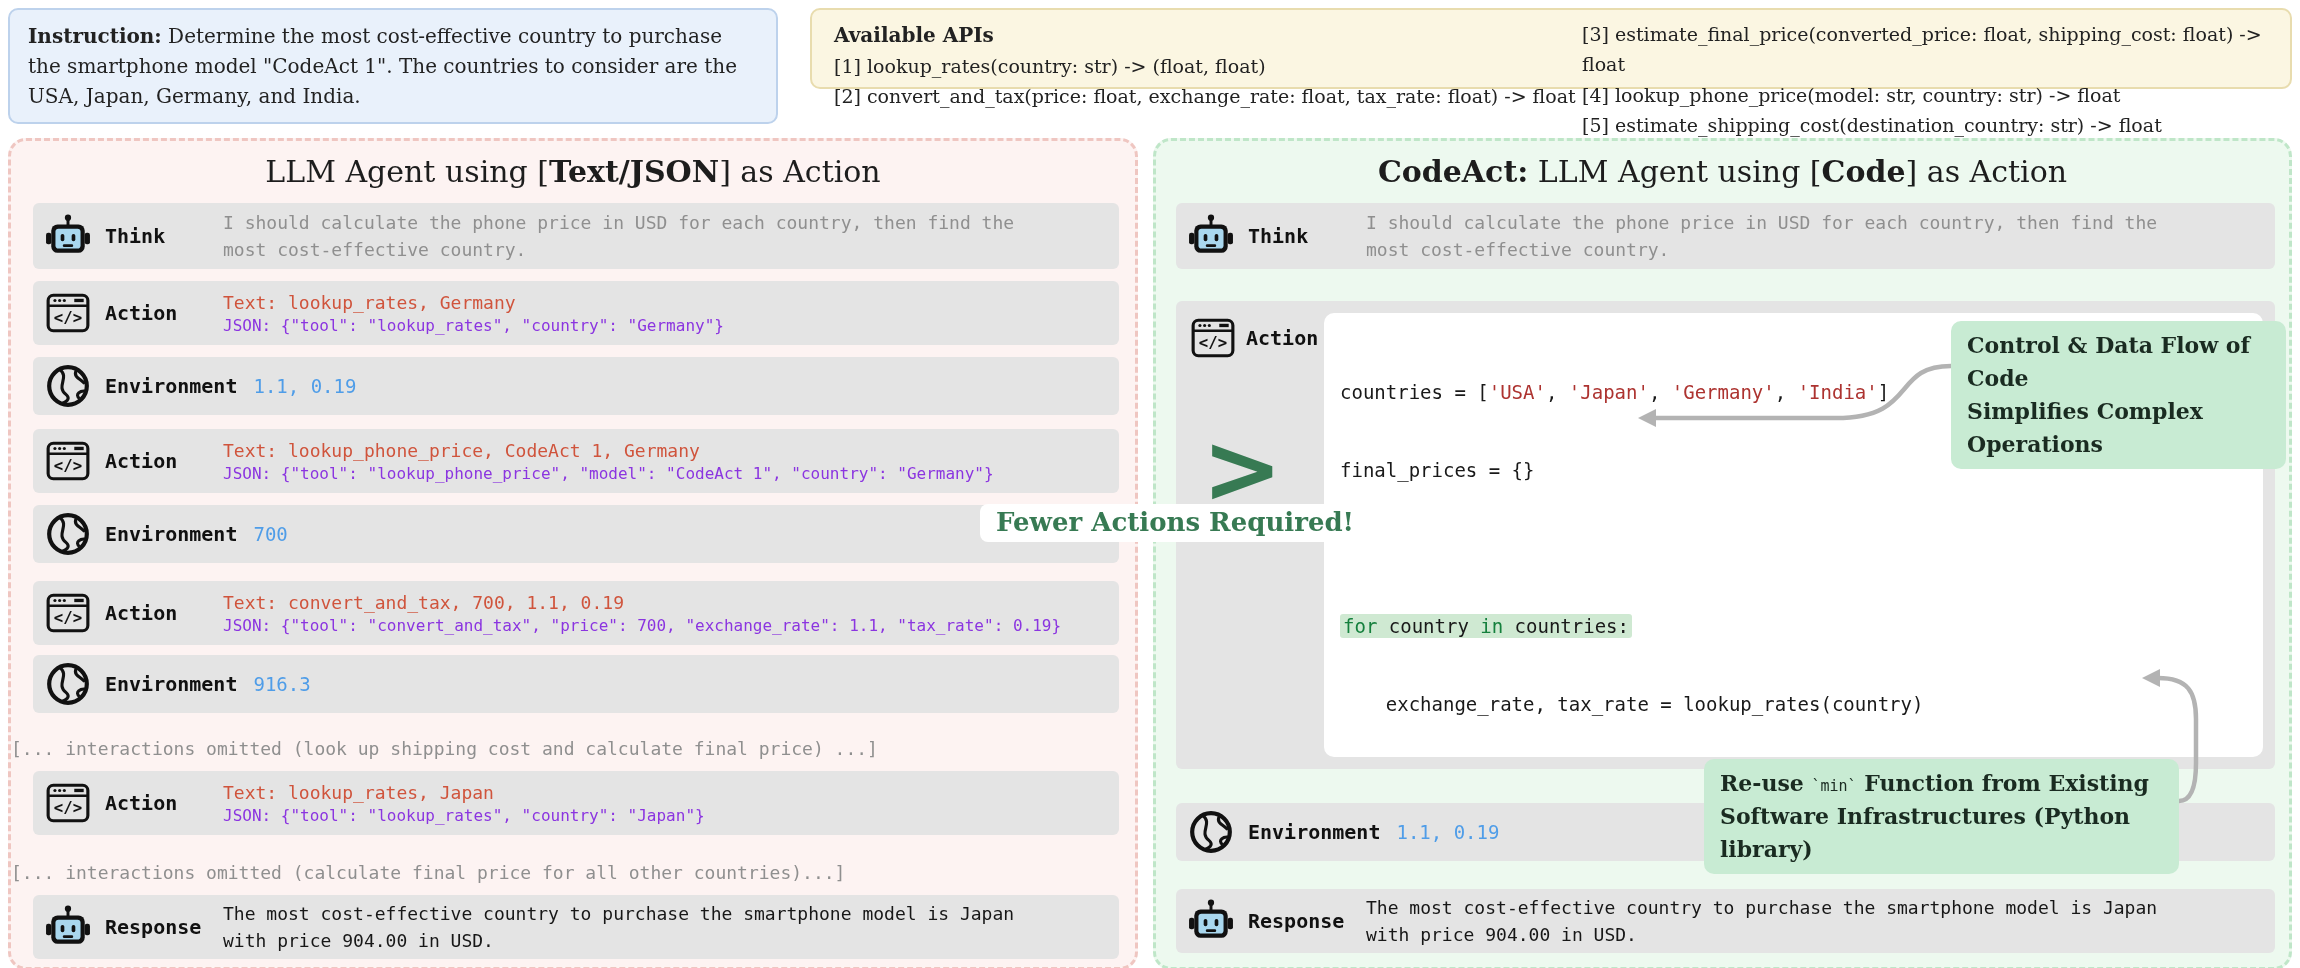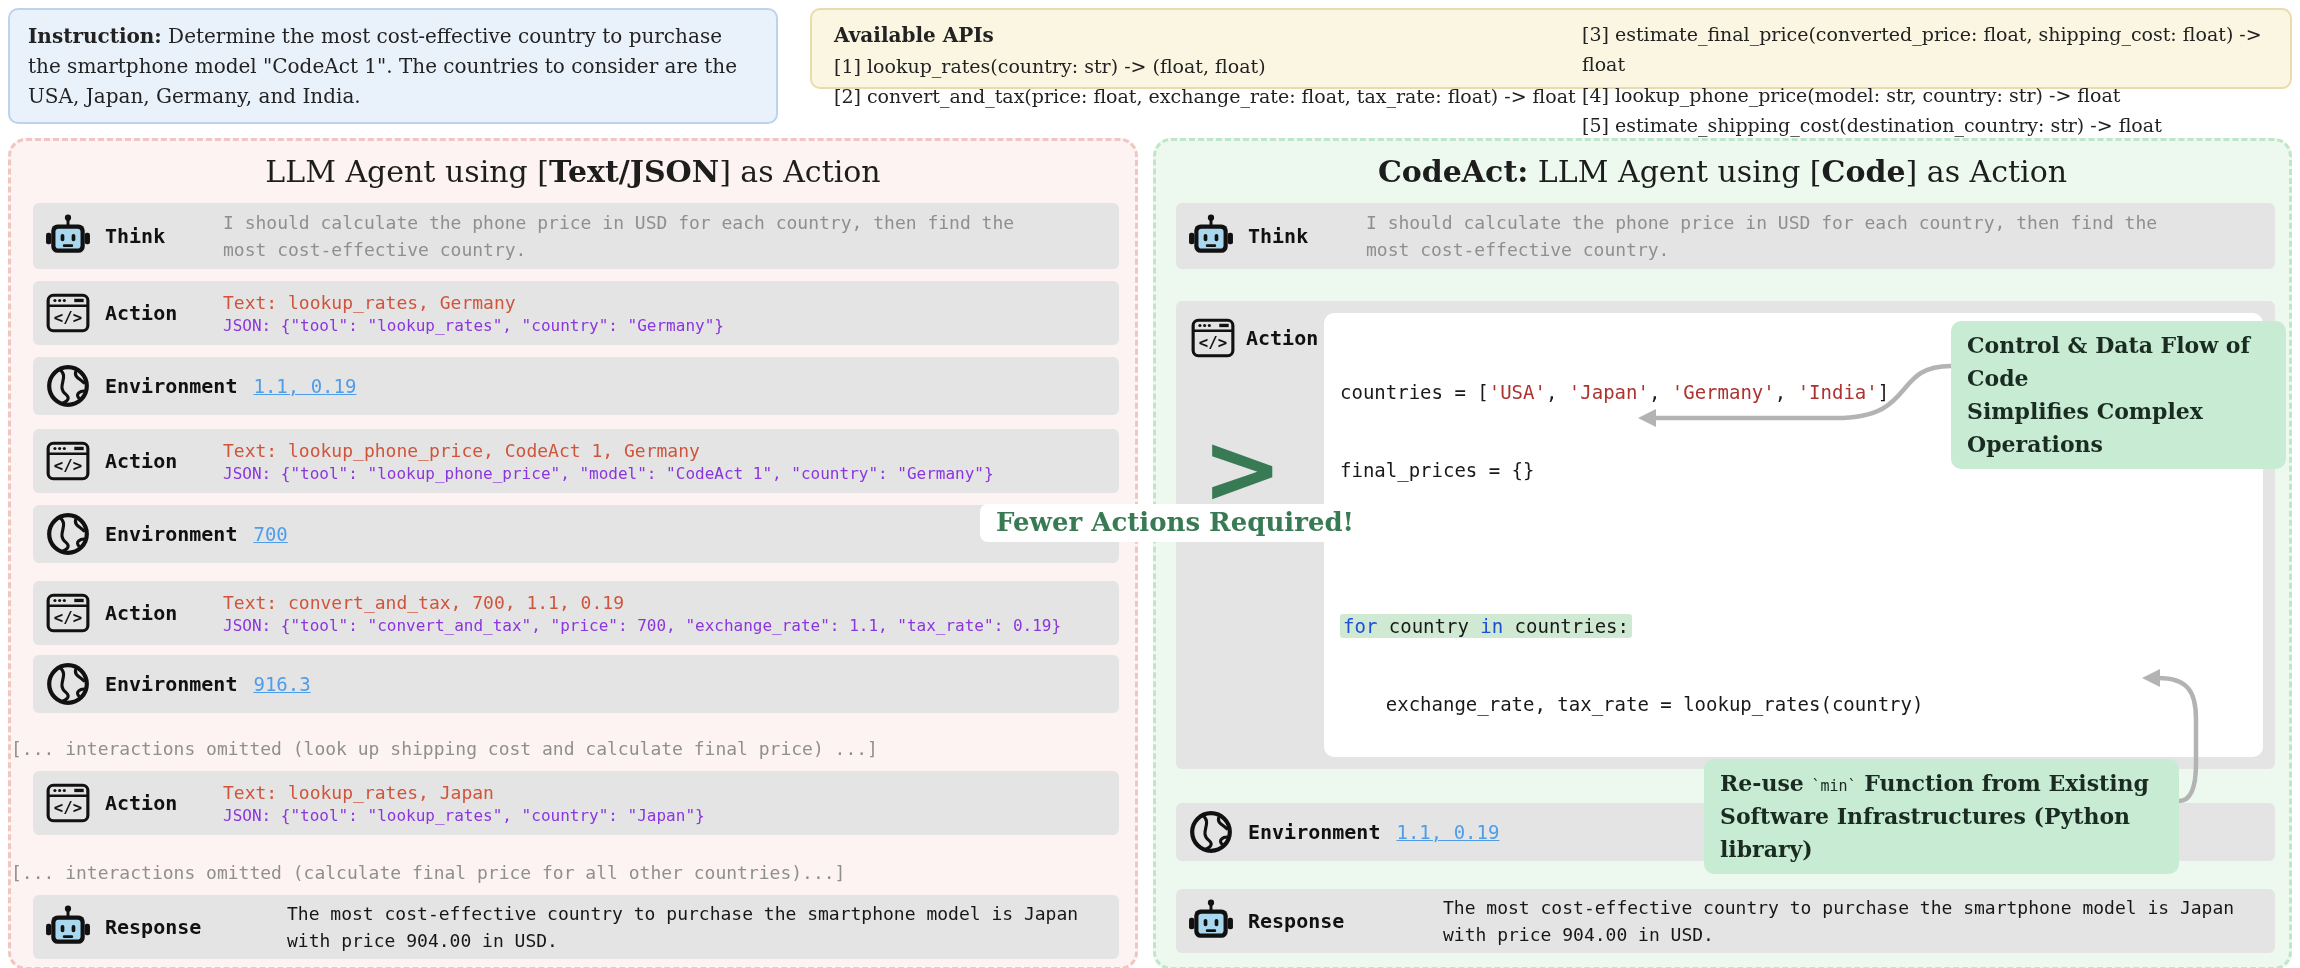--- a/index.html
+++ b/index.html
@@ -35,37 +35,37 @@
   .panel-right .row{margin-left:20px;margin-right:14px;}
   .row-head{display:flex;align-items:center;gap:14px;flex:0 0 178px;}
   .row-head.auto{flex:0 0 auto;}
   .row-label{font-family:"DejaVu Sans Mono",monospace;font-weight:bold;font-size:20px;color:#111;white-space:nowrap;}
   .icon svg{display:block;}
   .mono{font-family:"DejaVu Sans Mono",monospace;font-size:18px;line-height:1.5;}
   .think-text{color:#8f8f8f;max-width:820px;}
   .resp-text{color:#171717;max-width:820px;}
   .text-line{font-family:"DejaVu Sans Mono",monospace;font-size:18px;color:#d0543c;white-space:nowrap;}
   .json-line{font-family:"DejaVu Sans Mono",monospace;font-size:16px;color:#8b35e0;white-space:nowrap;margin-top:3px;}
-  .env-val{font-family:"DejaVu Sans Mono",monospace;font-size:19px;color:#4f9de8;margin-left:16px;white-space:nowrap;text-decoration:underline;}
+  .env-val{font-family:"DejaVu Sans Mono",monospace;font-size:19px;color:#4f9de8;margin-left:16px;white-space:nowrap;}
   .row-think{height:66px;}
   .row-action{height:64px;}
   .row-env{height:58px;}
-  .row-resp{height:64px;justify-content:space-between;}
+  .row-resp{height:64px;}
   .omitted{color:#8f8f8f;font-family:"DejaVu Sans Mono",monospace;
     font-size:18px;height:28px;line-height:28px;white-space:nowrap;}
 
   
   .row-action-code{margin-top:32px;align-items:flex-start;padding:12px 12px 12px 14px;height:468px;}
   .row-action-code .row-head{flex:0 0 134px;gap:10px;padding-top:2px;}
   .code-block{flex:1;background:#ffffff;border-radius:10px;padding:14px 16px;
     font-family:"DejaVu Sans Mono",monospace;font-size:19px;line-height:26px;color:#191919;
     white-space:pre;overflow:hidden;height:416px;}
   .code-line{height:26px;}
   .s{color:#ad3330;}
-  .k{color:#1d4ed8;}
+  .k{color:#15803d;}
   .hl{background:#cfe9d2;border-radius:3px;padding:1px 3px;}
 
   
   .gt{position:absolute;left:46px;top:280px;font-size:96px;font-weight:bold;color:#377a53;
     font-family:"DejaVu Sans",sans-serif;line-height:1;z-index:4;}
   .ann{position:absolute;background:#c8ebd3;border-radius:10px;font-family:"DejaVu Serif",serif;
     font-weight:bold;font-size:22px;line-height:1.5;color:#1a2b21;padding:8px 16px;
     box-sizing:border-box;z-index:6;}
   .ann-control{left:795px;top:180px;width:335px;}
   .ann-reuse{left:548px;top:618px;width:475px;}

